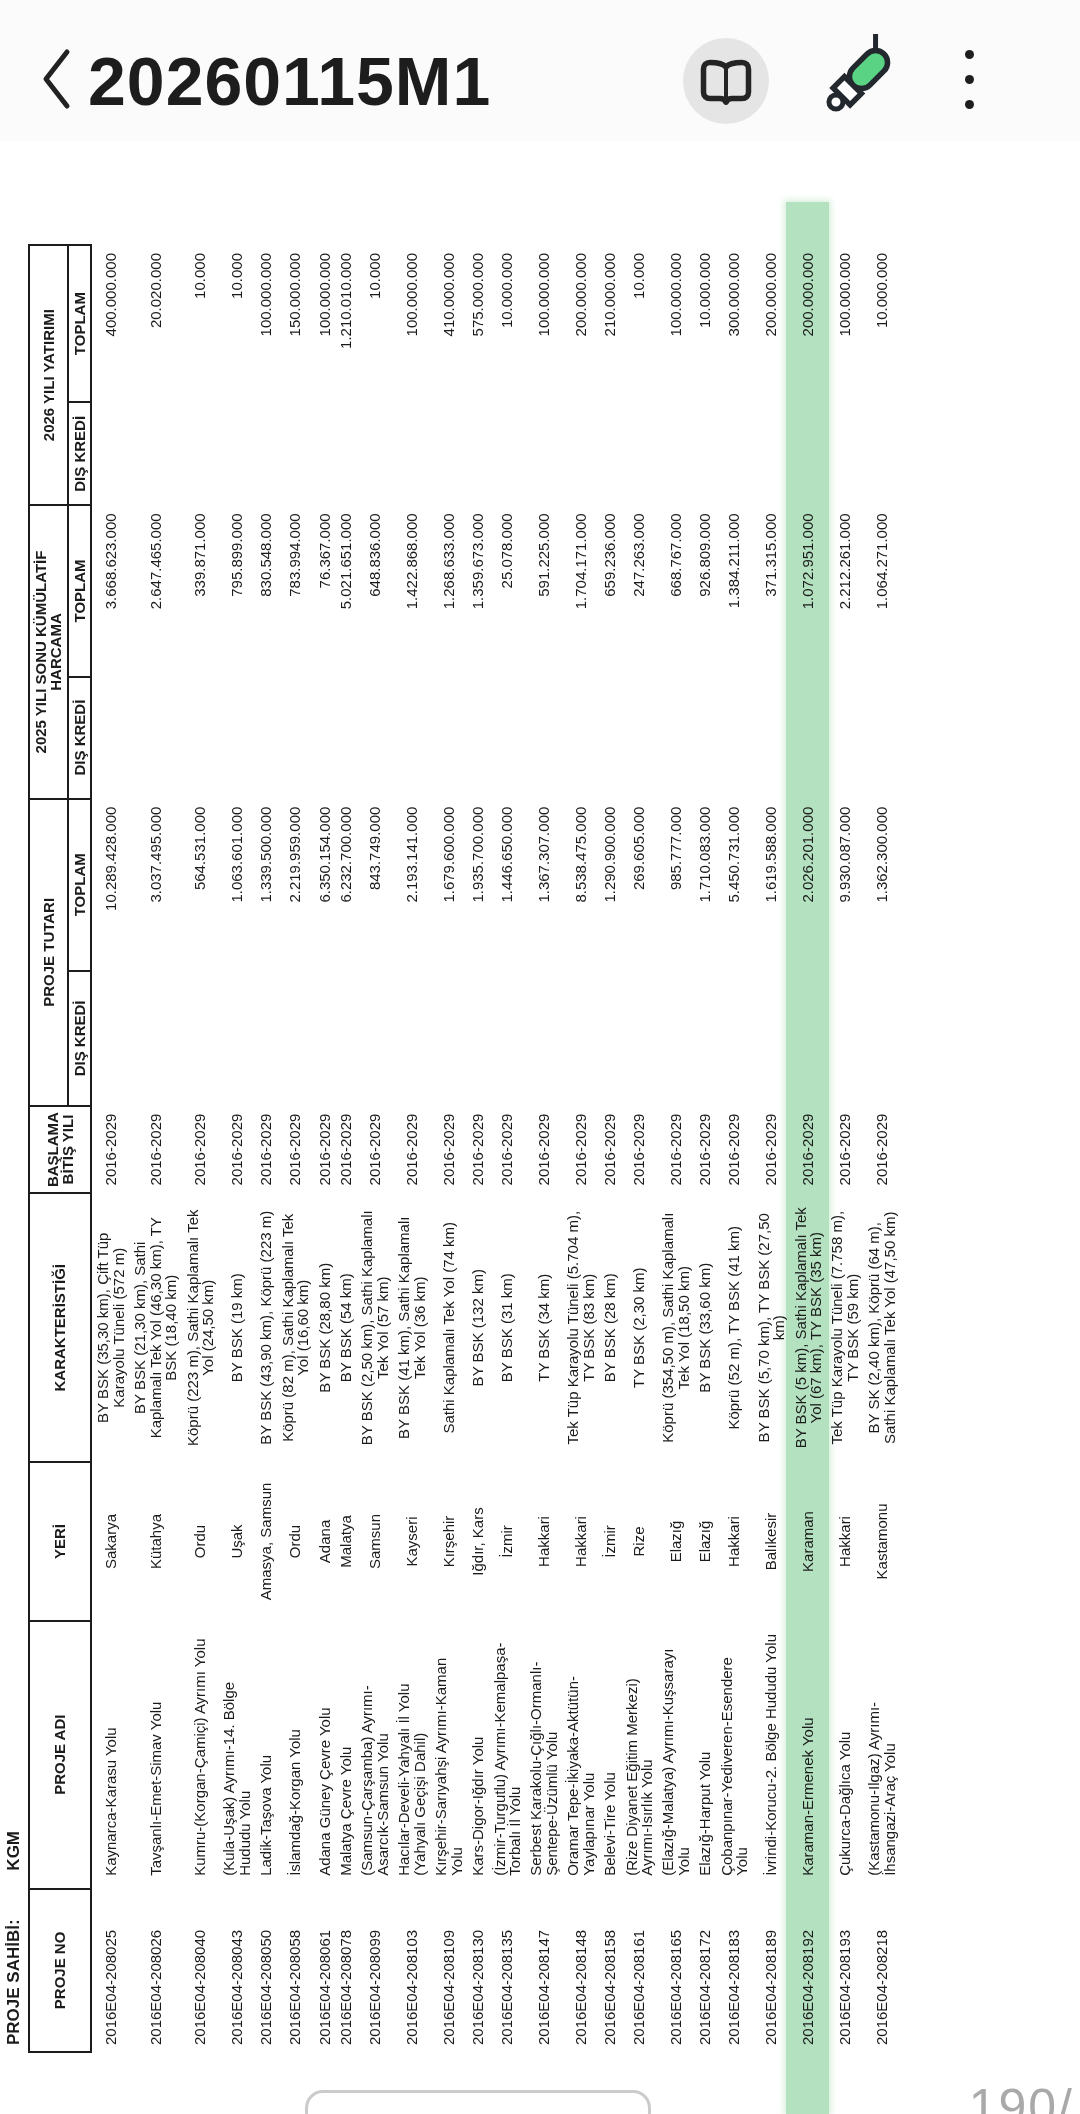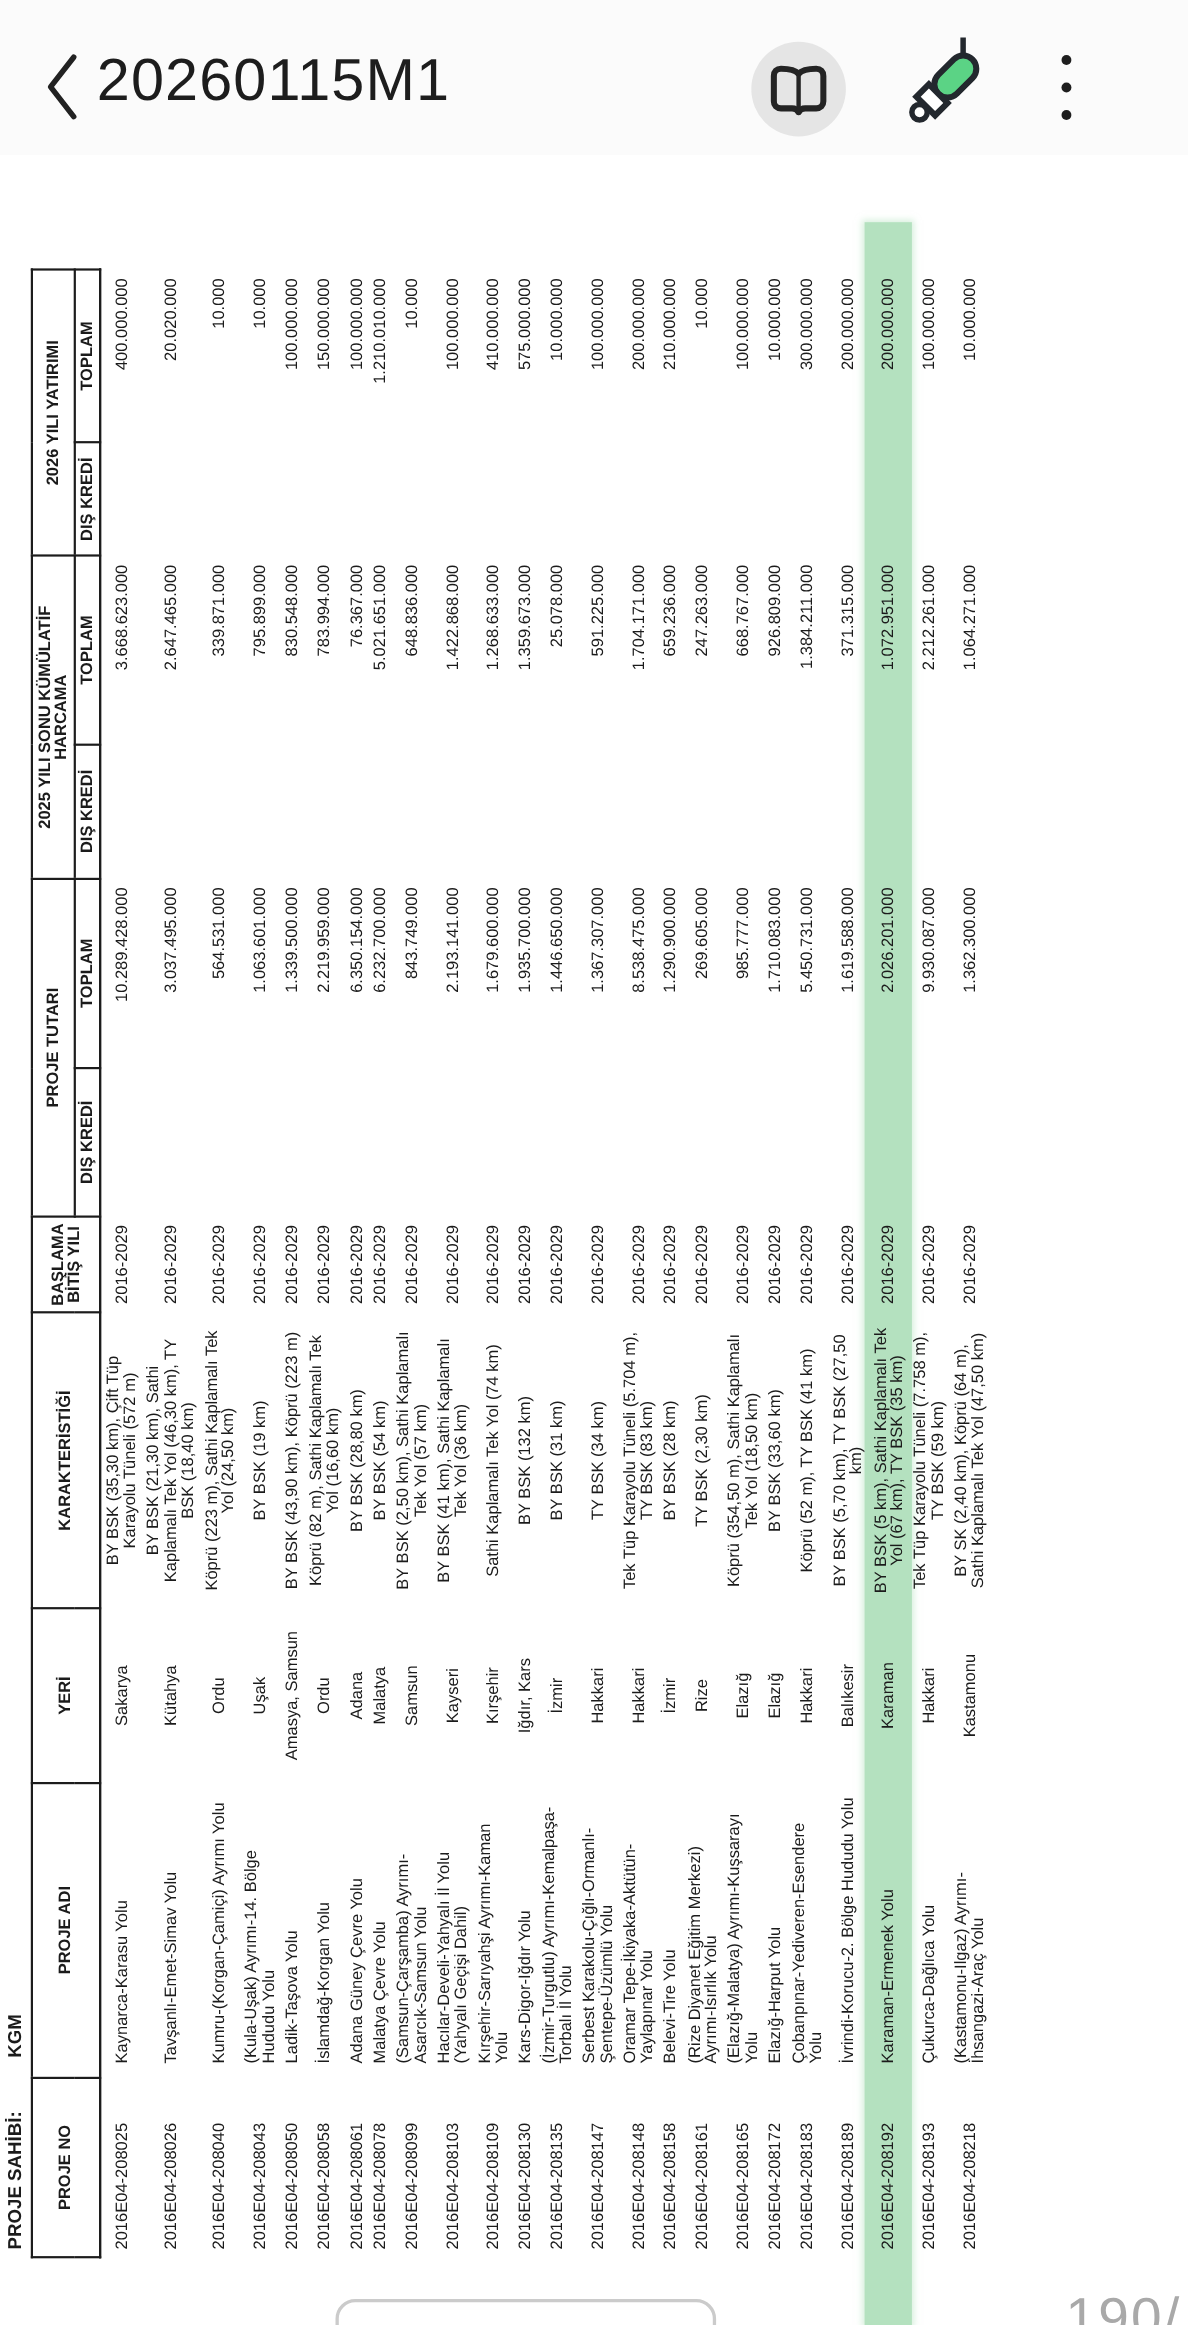--- a/index.html
+++ b/index.html
@@ -7,21 +7,21 @@
     width:1080px;height:2114px;position:relative;overflow:hidden;
     background:#ffffff;font-family:"Liberation Sans",sans-serif;
   }
   
   .appbar{
     position:absolute;left:0;top:0;width:1080px;height:160px;
     background:#fbfbfb;border-bottom:3px solid #e9e7e4;box-sizing:border-box;
   }
   .back-btn{position:absolute;left:36px;top:44px;width:40px;height:70px;background:none;border:none;padding:0;}
   .title{
-    position:absolute;left:88px;top:42px;font-size:54px;font-weight:400;
+    position:absolute;left:88px;top:42px;font-size:68px;font-weight:700;
     color:#1d1d1d;letter-spacing:1px;white-space:nowrap;text-align:center;
   }
   .icon-btn{position:absolute;background:none;border:none;padding:0;}
   .btn-reader{left:683px;top:38px;width:86px;height:86px;}
   .reader-circle{position:absolute;left:0;top:0;width:86px;height:86px;border-radius:50%;background:#e5e5e5;}
   .reader-glyph{position:absolute;left:17px;top:21px;}
   .btn-pen{left:820px;top:34px;width:80px;height:94px;}
   .btn-menu{left:946px;top:48px;width:46px;height:66px;}
   .dot{position:absolute;left:19px;width:9px;height:9px;border-radius:50%;background:#1e1e1e;}
   

